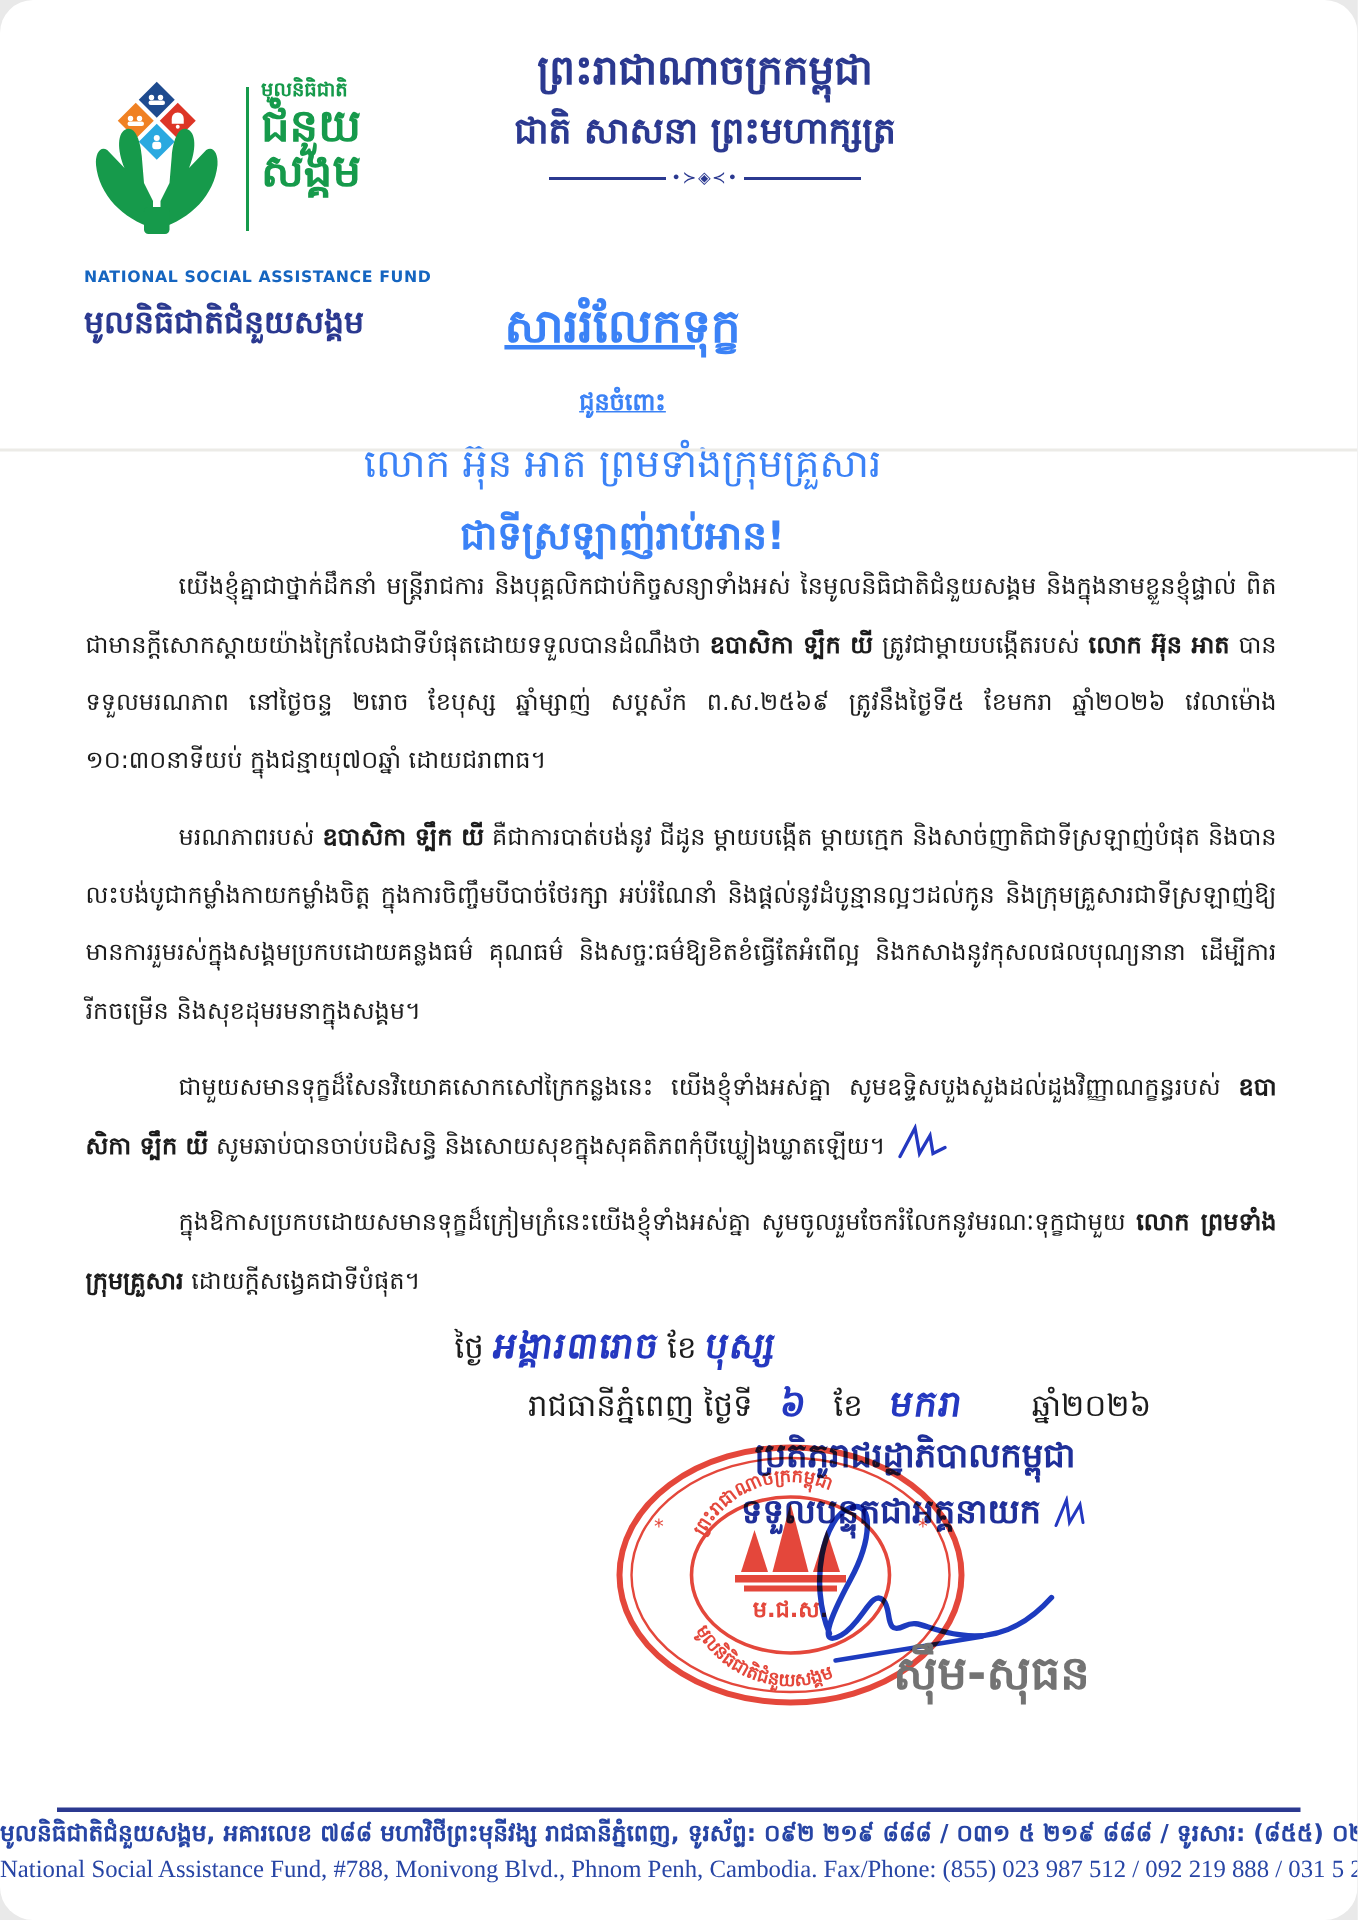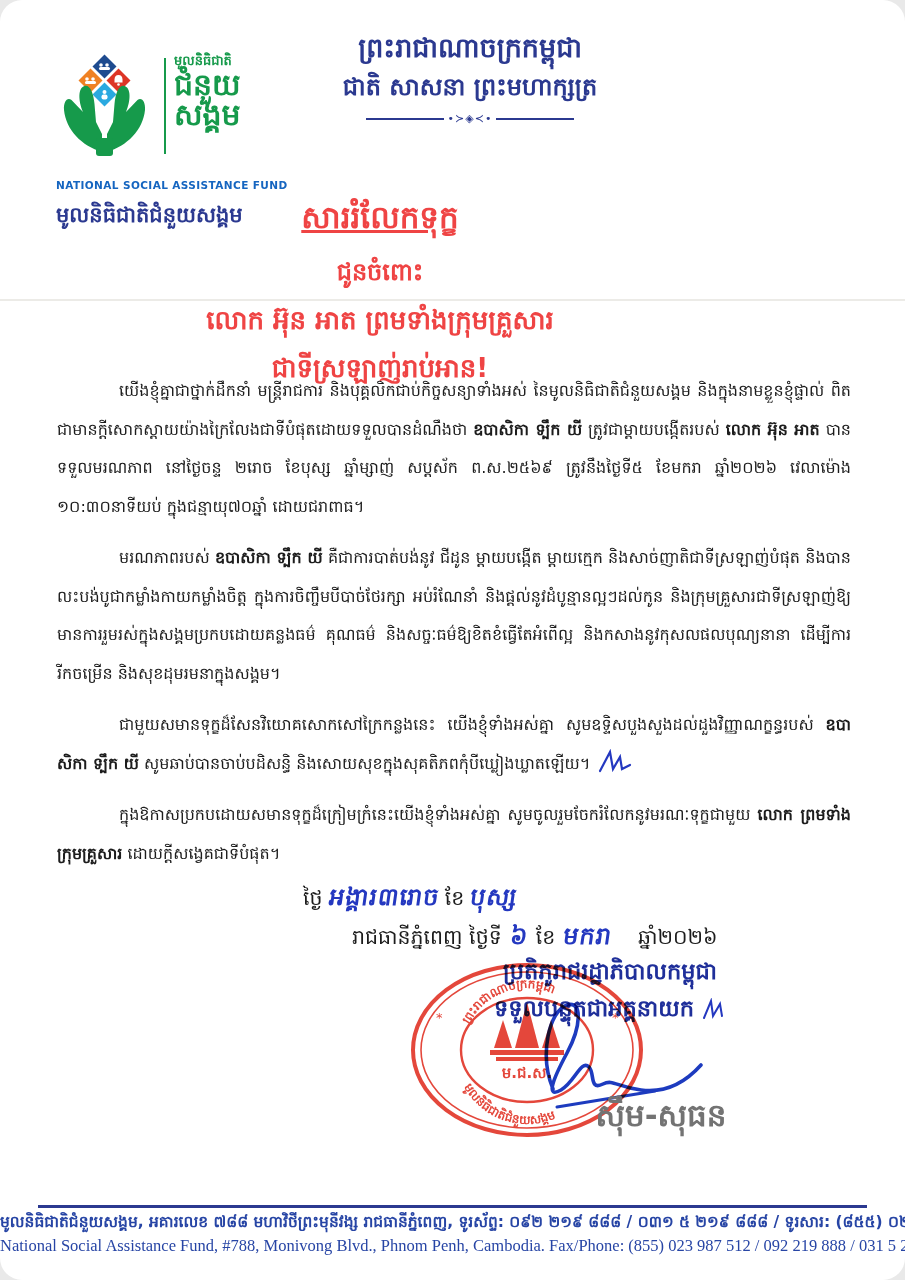--- a/index.html
+++ b/index.html
@@ -29,41 +29,41 @@
   .logo-vline{width:2px;height:96px;background:#169a4b;margin-top:4px;}
   .logo-kh{display:flex;flex-direction:column;color:#169a4b;line-height:1;}
   .logo-kh .lk1{font-size:13px;font-weight:bold;margin-bottom:3px;}
   .logo-kh .lk2,.logo-kh .lk3{font-size:30px;font-weight:900;}
   .logo-caption{
     margin-top:21px;font-size:10.5px;font-weight:bold;color:#1565c0;
     letter-spacing:.4px;white-space:nowrap;
   }
   .org-kh{margin-top:10px;font-size:21px;font-weight:bold;color:#2b3990;white-space:nowrap;}
   
-  .title-block{position:absolute;top:198px;left:0;width:760px;text-align:center;color:#ef4444;}
+  .title-block{position:absolute;top:198px;left:0;width:760px;text-align:center;color:#3b82f6;padding-left:35px;}
   .title-block .t1{font-size:31px;font-weight:900;text-decoration:underline;margin-bottom:14px;}
-  .title-block .t2{font-size:24px;font-weight:900;margin-bottom:12px;}
-  .title-block .t3{font-size:26px;font-weight:700;margin-bottom:10px;}
+  .title-block .t2{font-size:16px;font-weight:900;margin-bottom:12px;text-decoration:underline;}
+  .title-block .t3{font-size:26px;font-weight:400;margin-bottom:10px;}
   .title-block .t4{font-size:26px;font-weight:900;}
   .scanline{position:absolute;top:299px;left:0;width:905px;height:2px;background:#ecebe7;}
   
   .body-text{
     position:absolute;top:372px;left:57px;width:794px;
     font-size:16px;line-height:38.5px;text-align:justify;color:#1c1c1c;
   }
   .body-text p{margin:0 0 13px 0;text-indent:62px;}
   .body-text .b{font-weight:900;}
   .pen-mark{display:inline-block;vertical-align:-6px;margin-left:6px;}
   
   .date-row1{
     position:absolute;top:882px;left:303px;display:flex;align-items:baseline;gap:6px;
     font-size:20.5px;color:#1c1c1c;white-space:nowrap;
   }
   .date-row2{
-    position:absolute;top:921px;left:352px;display:flex;align-items:baseline;gap:8px;
+    position:absolute;top:921px;left:352px;display:flex;align-items:baseline;gap:18px;
     font-size:20.5px;color:#1c1c1c;white-space:nowrap;
   }
   .hw{
     color:#2438c0;font-weight:600;font-size:24px;
     transform:skewX(-8deg);display:inline-block;letter-spacing:1px;
   }
   .authority{
     position:absolute;top:953px;left:380px;width:460px;text-align:center;
     color:#1f2f9a;font-weight:900;font-size:22.5px;line-height:37px;
   }

